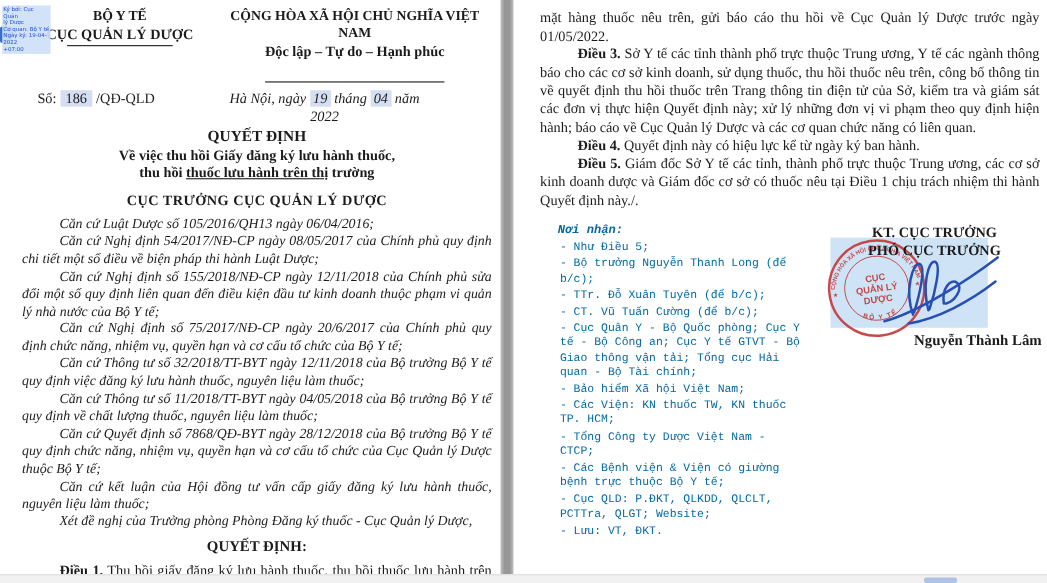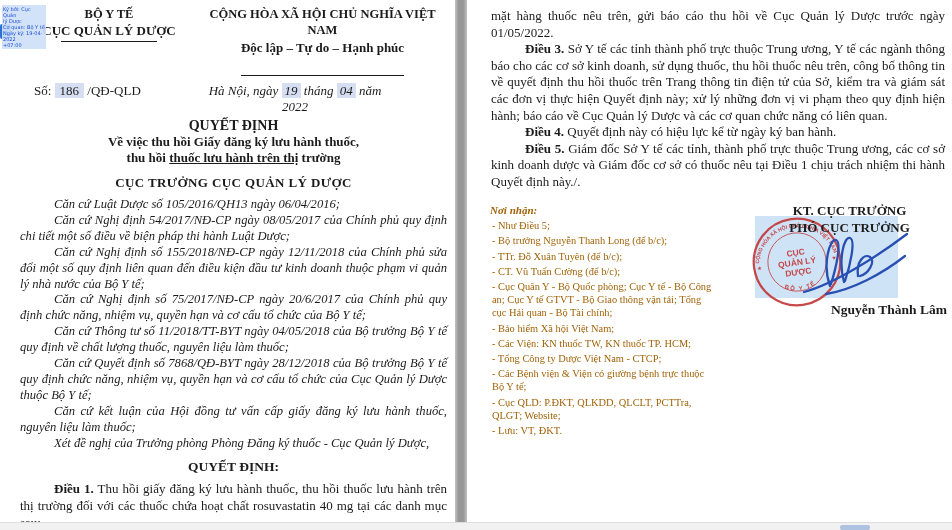--- a/index.html
+++ b/index.html
@@ -54,21 +54,21 @@
   .decide-head{text-align:center;font-weight:bold;font-size:13.5px;margin:7px 0 5px;}
 
   .article{margin:0;font-size:13px;line-height:17.4px;text-align:justify;text-indent:34px;}
   .article b{font-weight:bold;}
 
   
   #page2 .inner{position:relative;width:100%;height:100%;padding:8px 7px 0 24px;box-sizing:border-box;}
   .cont{margin:0;font-size:13px;line-height:16.6px;text-align:justify;}
   #page2 .article{line-height:16.6px;}
 
-  .recipients{position:absolute;left:23px;top:204px;width:228px;color:#a16207;}
+  .recipients{position:absolute;left:40px;top:204px;width:228px;color:#0369a1;font-family:Liberation Mono, monospace;}
   .recipients .rtitle{font-weight:bold;font-style:italic;font-size:11px;margin:0 0 1px 0;}
   .recipients p{margin:2px;font-size:10.4px;line-height:13.2px;}
 
   .signing{position:absolute;left:285px;top:202px;width:195px;}
   .sign-title{position:relative;z-index:3;text-align:center;font-weight:bold;font-size:13px;line-height:17px;}
   .sign-panel{position:absolute;left:3px;top:14px;width:143px;height:82px;background:#cfe3f6;z-index:0;}
   .stamp{position:absolute;left:-2px;top:13px;width:94px;height:94px;z-index:1;transform:rotate(-8deg);opacity:.93;}
   .signature-svg{position:absolute;left:48px;top:22px;width:112px;height:76px;z-index:2;}
   .signer-name{position:absolute;left:0;top:100px;width:195px;text-align:right;font-weight:bold;font-size:13.5px;z-index:3;}
 </style>
@@ -119,20 +119,21 @@
         <div class="t2"><span>thu hồi </span><span class="u-mid">thuốc lưu hành trên thị</span><span> trường</span></div>
       </div>
 
       <div class="authority">CỤC TRƯỞNG CỤC QUẢN LÝ DƯỢC</div>
 
       <div class="preamble">
         <p>Căn cứ Luật Dược số 105/2016/QH13 ngày 06/04/2016;</p>
         <p>Căn cứ Nghị định 54/2017/NĐ-CP ngày 08/05/2017 của Chính phủ quy định chi tiết một số điều về biện pháp thi hành Luật Dược;</p>
         <p>Căn cứ Nghị định số 155/2018/NĐ-CP ngày 12/11/2018 của Chính phủ sửa đổi một số quy định liên quan đến điều kiện đầu tư kinh doanh thuộc phạm vi quản lý nhà nước của Bộ Y tế;</p>
         <p>Căn cứ Nghị định số 75/2017/NĐ-CP ngày 20/6/2017 của Chính phủ quy định chức năng, nhiệm vụ, quyền hạn và cơ cấu tổ chức của Bộ Y tế;</p>
+        <p>Căn cứ Thông tư số 32/2018/TT-BYT ngày 12/11/2018 của Bộ trưởng Bộ Y tế quy định việc đăng ký lưu hành thuốc, nguyên liệu làm thuốc;</p>
         <p>Căn cứ Thông tư số 11/2018/TT-BYT ngày 04/05/2018 của Bộ trưởng Bộ Y tế quy định về chất lượng thuốc, nguyên liệu làm thuốc;</p>
         <p>Căn cứ Quyết định số 7868/QĐ-BYT ngày 28/12/2018 của Bộ trưởng Bộ Y tế quy định chức năng, nhiệm vụ, quyền hạn và cơ cấu tổ chức của Cục Quản lý Dược thuộc Bộ Y tế;</p>
         <p>Căn cứ kết luận của Hội đồng tư vấn cấp giấy đăng ký lưu hành thuốc, nguyên liệu làm thuốc;</p>
         <p>Xét đề nghị của Trưởng phòng Phòng Đăng ký thuốc - Cục Quản lý Dược,</p>
       </div>
 
       <div class="decide-head">QUYẾT ĐỊNH:</div>
 
       <p class="article"><b>Điều 1.</b><span> Thu hồi giấy đăng ký lưu hành thuốc, thu hồi thuốc lưu hành trên thị trường đối với các thuốc chứa hoạt chất rosuvastatin 40 mg tại các danh mục sau:</span></p>
 

